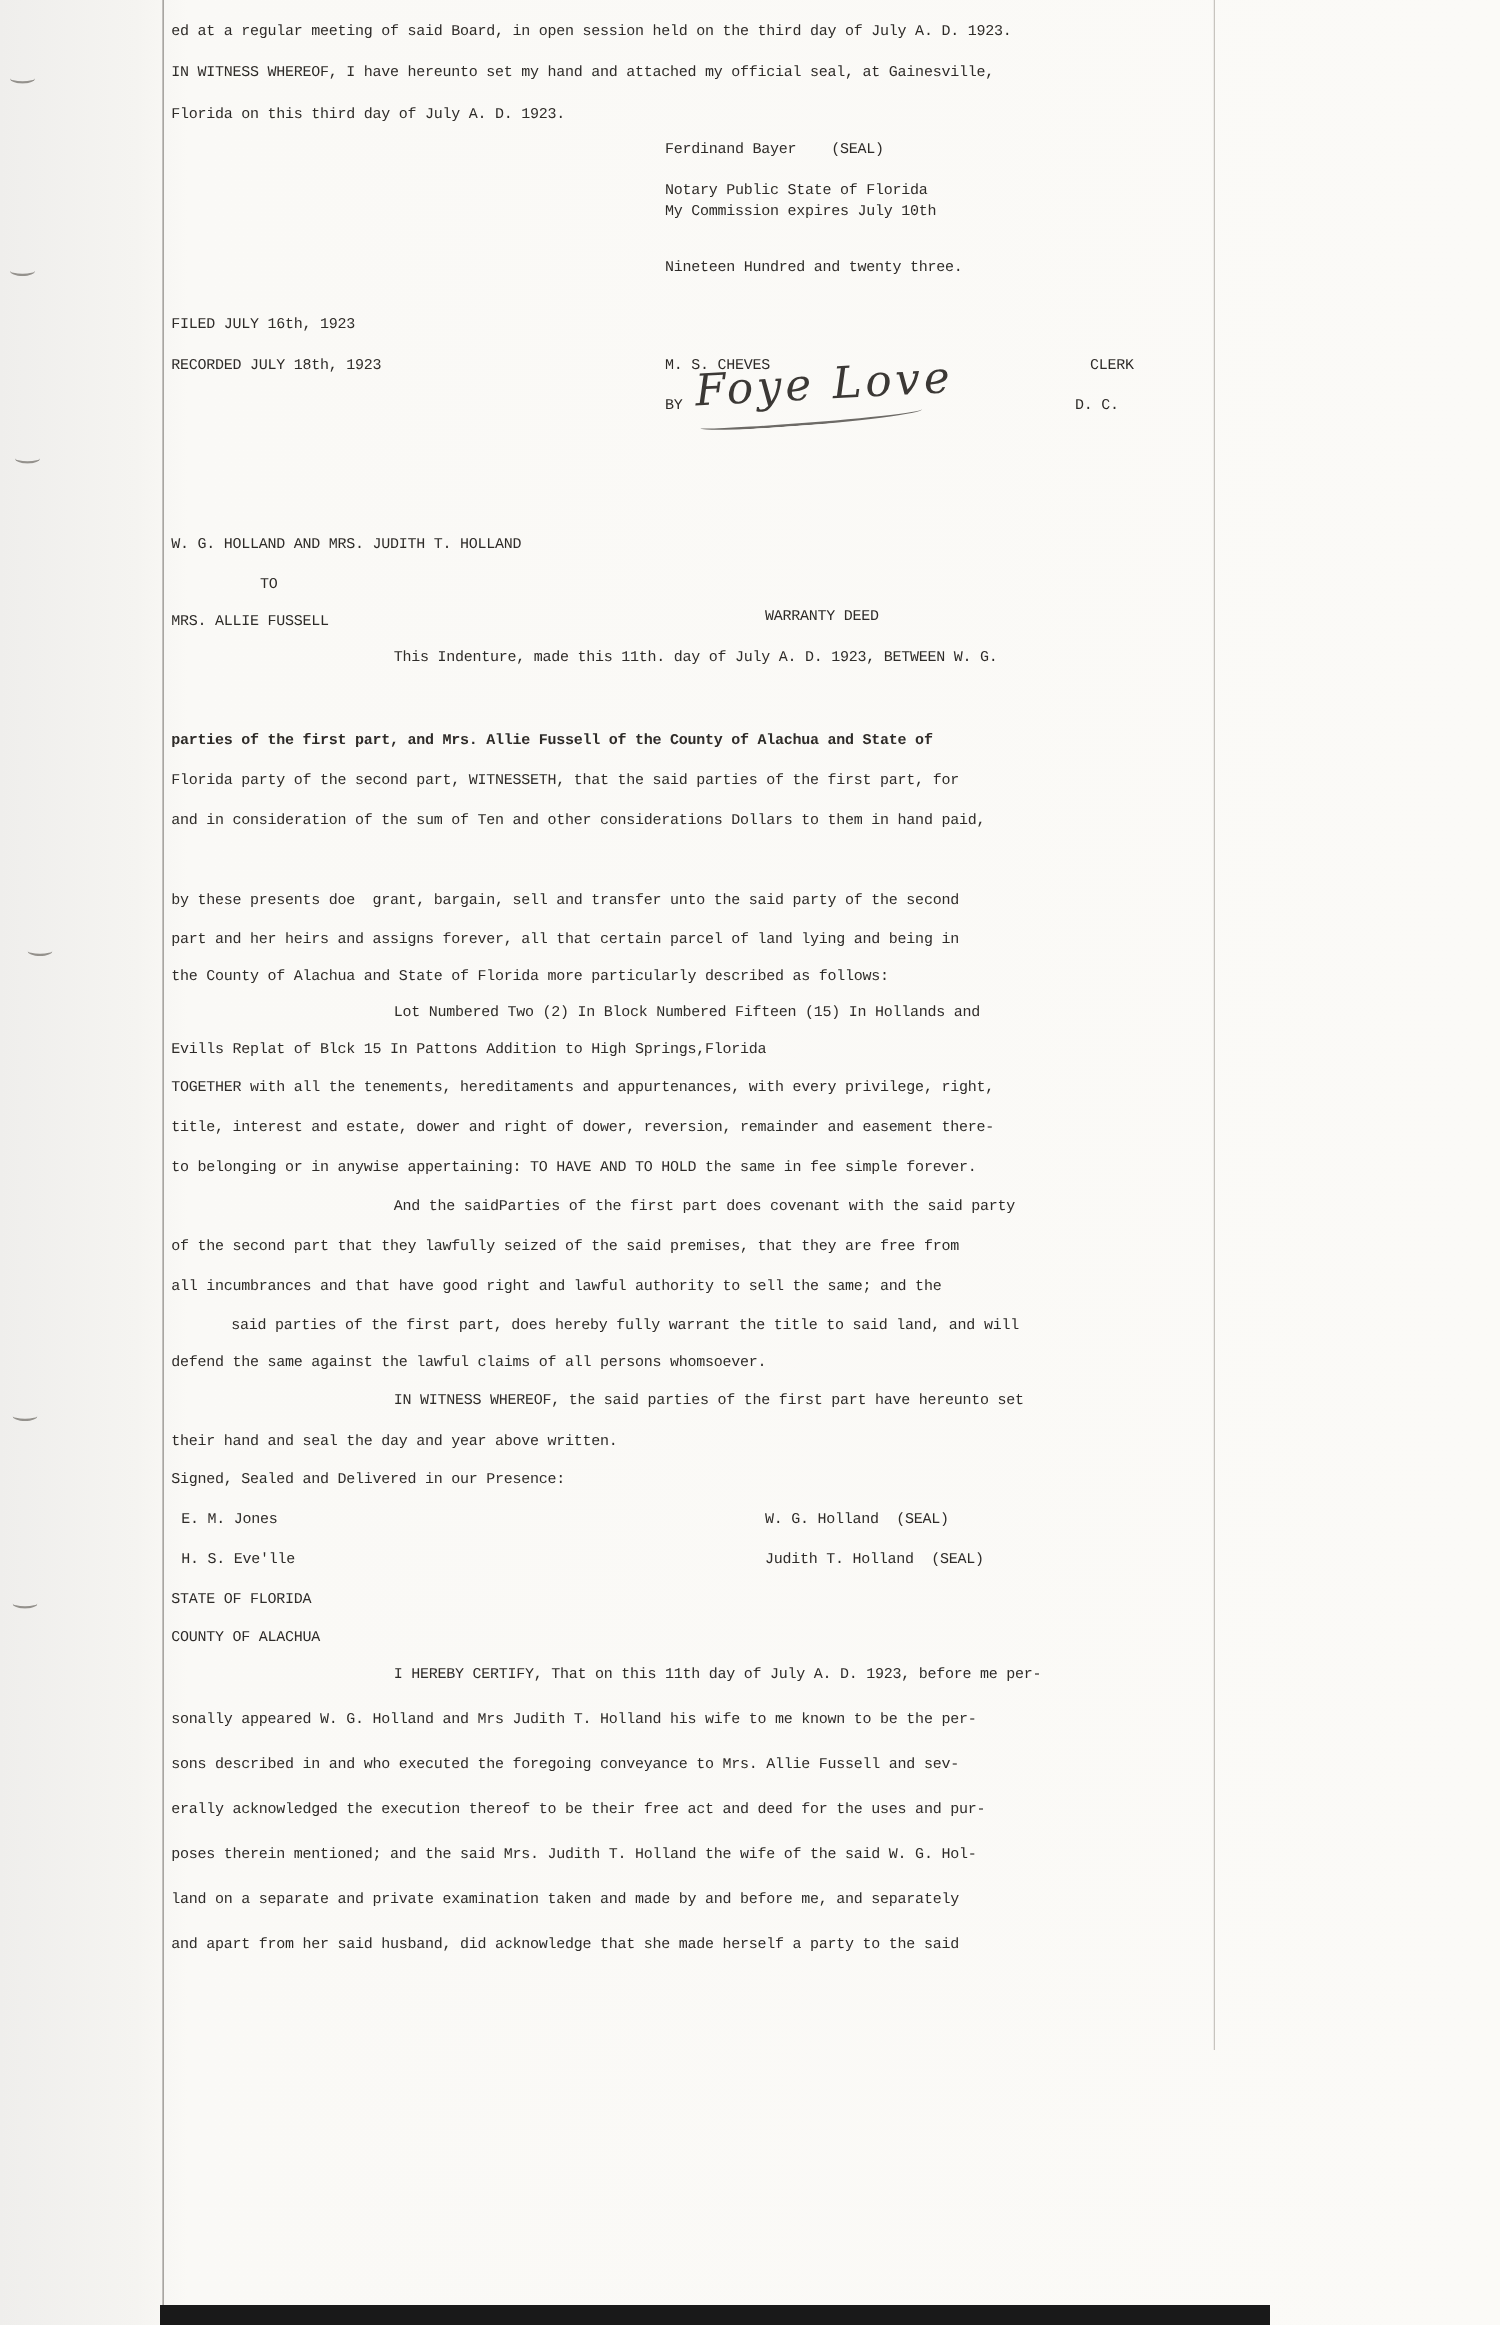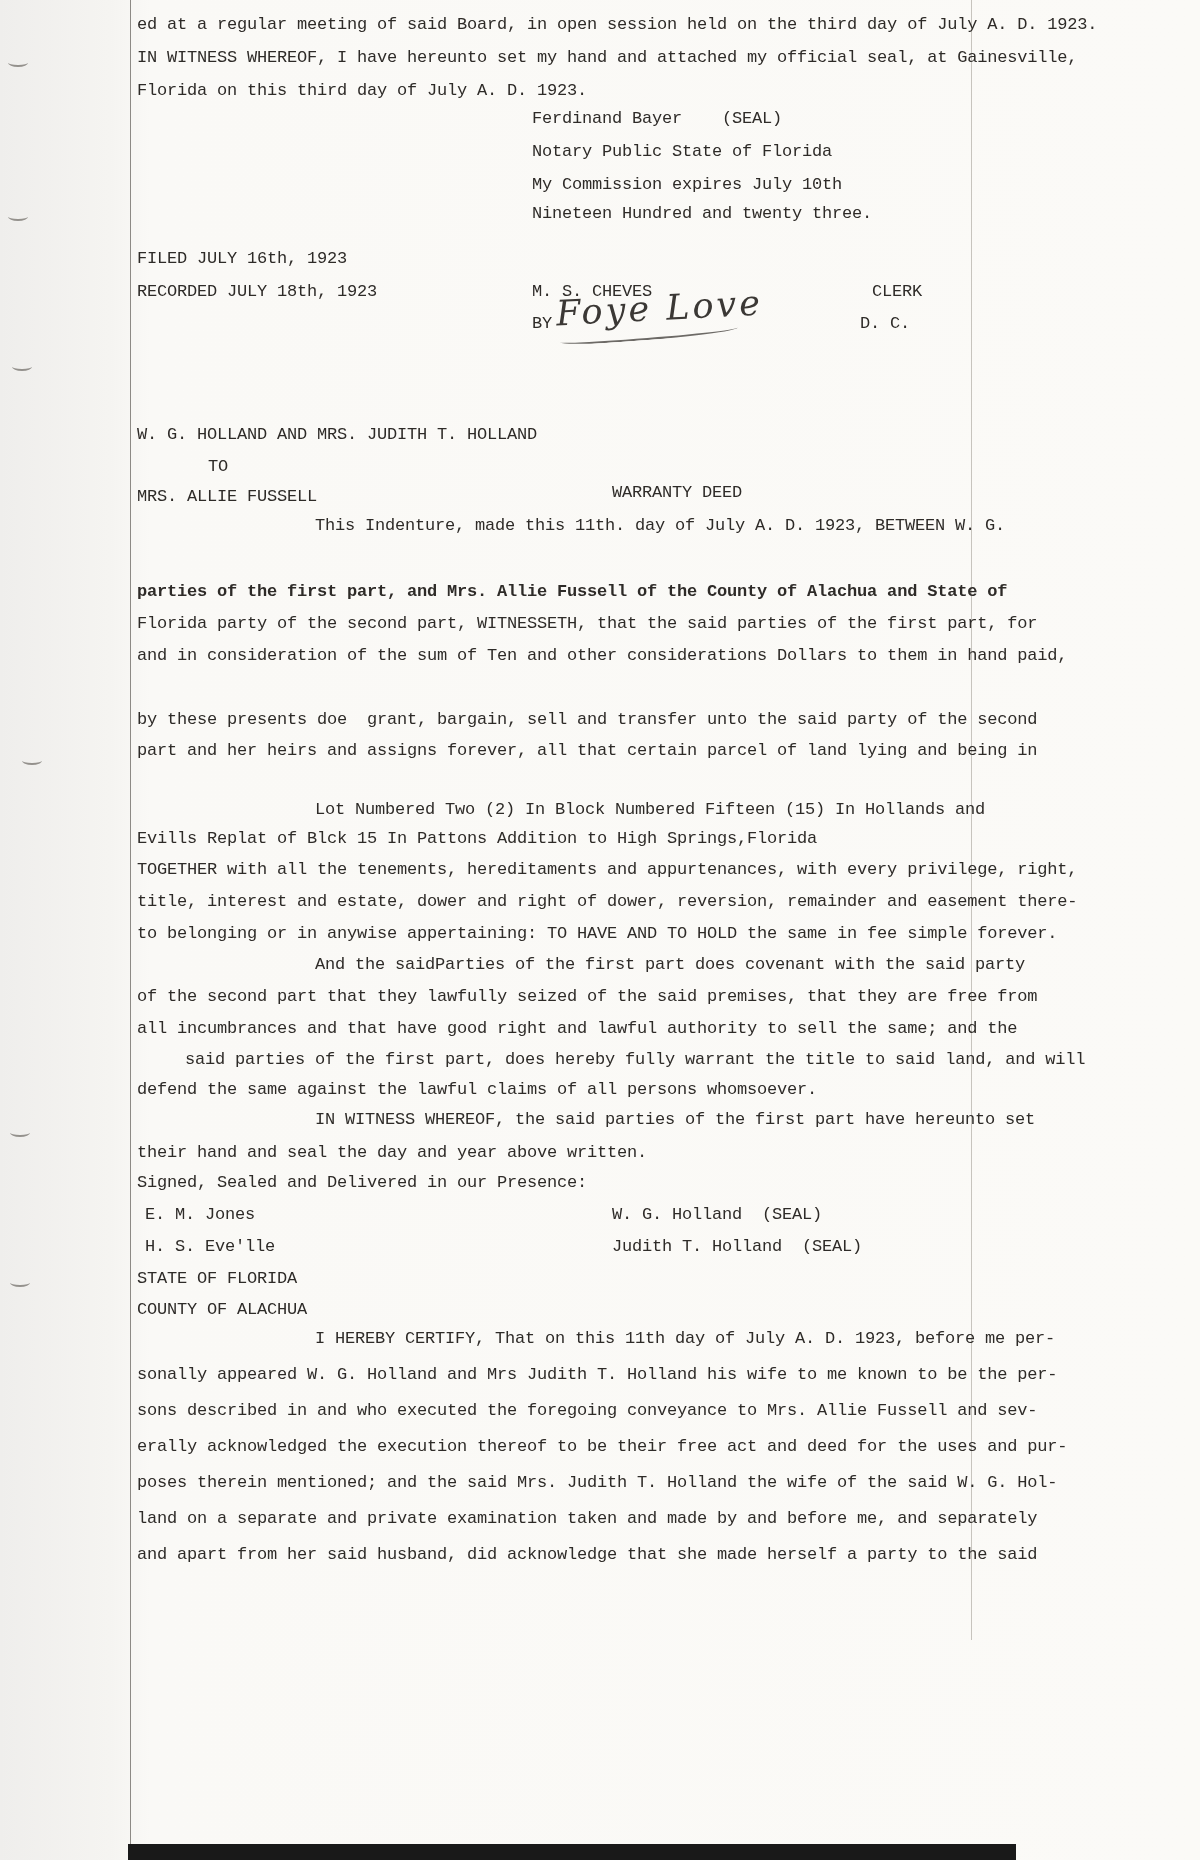--- a/index.html
+++ b/index.html
@@ -3,21 +3,21 @@
 <meta charset="utf-8">
 <style>
   * { margin:0; padding:0; box-sizing:border-box; }
   html,body { background:#e9e8e5; }
   .page {
     position:relative; width:1200px; height:1860px; overflow:hidden;
     background:linear-gradient(90deg,#efeeec 0px,#f5f4f1 110px,#faf9f6 150px,#fbfaf7 100%);
     font-family:"Liberation Mono","DejaVu Sans Mono",monospace;
     color:#2e2b28;
   }
-  .ln { position:absolute; left:137px; font-size:17px; letter-spacing:-0.2px; white-space:pre; line-height:18px; }
+  .ln { position:absolute; left:137px; font-size:12px; letter-spacing:-0.2px; white-space:pre; line-height:18px; }
   .ind  { left:315px; }
   .mid  { left:532px; }
   .vrule-left  { position:absolute; left:130px; top:0; width:1px; height:1846px; background:#8d8a85; }
   .vrule-right { position:absolute; left:971px; top:0; width:1px; height:1640px; background:#c7c4be; }
   .bottom-bar  { position:absolute; left:128px; top:1844px; width:888px; height:16px; background:#191919; }
   .mark {
     position:absolute; width:20px; height:9px;
     border-bottom:2px solid #84817c; border-radius:0 0 60% 60%; opacity:.85;
   }
   .signature {
@@ -45,21 +45,21 @@
   <div class="mark" style="left:22px; top:756px;"></div>
   <div class="mark" style="left:10px; top:1128px;"></div>
   <div class="mark" style="left:10px; top:1278px;"></div>
 
   <div class="ln" style="top:16px;">ed at a regular meeting of said Board, in open session held on the third day of July A. D. 1923.</div>
   <div class="ln" style="top:49px;">IN WITNESS WHEREOF, I have hereunto set my hand and attached my official seal, at Gainesville,</div>
   <div class="ln" style="top:82px;">Florida on this third day of July A. D. 1923.</div>
 
   <div class="ln mid" style="top:110px;">Ferdinand Bayer    (SEAL)</div>
   <div class="ln mid" style="top:143px;">Notary Public State of Florida</div>
-  <div class="ln mid" style="top:176px;">My Commission expires July 10th</div>
+  <div class="ln mid" style="top:160px;">My Commission expires July 10th</div>
   <div class="ln mid" style="top:205px;">Nineteen Hundred and twenty three.</div>
 
   <div class="ln" style="top:250px;">FILED JULY 16th, 1923</div>
   <div class="ln" style="top:283px;">RECORDED JULY 18th, 1923</div>
   <div class="ln" style="top:283px; left:532px;">M. S. CHEVES</div>
   <div class="ln" style="top:283px; left:872px;">CLERK</div>
   <div class="ln" style="top:315px; left:532px;">BY</div>
   <div class="signature">Foye Love</div>
   <div class="signature-flourish"></div>
   <div class="ln" style="top:315px; left:860px;">D. C.</div>
@@ -68,20 +68,21 @@
   <div class="ln" style="top:458px; left:208px;">TO</div>
   <div class="ln" style="top:458px; left:612px;margin-top:26px;">WARRANTY DEED</div>
   <div class="ln" style="top:488px;">MRS. ALLIE FUSSELL</div>
 
   <div class="ln ind" style="top:517px;">This Indenture, made this 11th. day of July A. D. 1923, BETWEEN W. G.</div>
   <div class="ln" style="top:583px;font-weight:bold;">parties of the first part, and Mrs. Allie Fussell of the County of Alachua and State of</div>
   <div class="ln" style="top:615px;">Florida party of the second part, WITNESSETH, that the said parties of the first part, for</div>
   <div class="ln" style="top:647px;">and in consideration of the sum of Ten and other considerations Dollars to them in hand paid,</div>
   <div class="ln" style="top:711px;">by these presents doe  grant, bargain, sell and transfer unto the said party of the second</div>
   <div class="ln" style="top:742px;">part and her heirs and assigns forever, all that certain parcel of land lying and being in</div>
+  <div class="ln" style="top:772px;">the County of Alachua and State of Florida more particularly described as follows:</div>
   <div class="ln ind" style="top:801px;">Lot Numbered Two (2) In Block Numbered Fifteen (15) In Hollands and</div>
   <div class="ln" style="top:830px;">Evills Replat of Blck 15 In Pattons Addition to High Springs,Florida</div>
   <div class="ln" style="top:861px;">TOGETHER with all the tenements, hereditaments and appurtenances, with every privilege, right,</div>
   <div class="ln" style="top:893px;">title, interest and estate, dower and right of dower, reversion, remainder and easement there-</div>
   <div class="ln" style="top:925px;">to belonging or in anywise appertaining: TO HAVE AND TO HOLD the same in fee simple forever.</div>
   <div class="ln ind" style="top:956px;">And the saidParties of the first part does covenant with the said party</div>
   <div class="ln" style="top:988px;">of the second part that they lawfully seized of the said premises, that they are free from</div>
   <div class="ln" style="top:1020px;">all incumbrances and that have good right and lawful authority to sell the same; and the</div>
   <div class="ln" style="top:1051px;margin-left:48px;">said parties of the first part, does hereby fully warrant the title to said land, and will</div>
   <div class="ln" style="top:1081px;">defend the same against the lawful claims of all persons whomsoever.</div>

